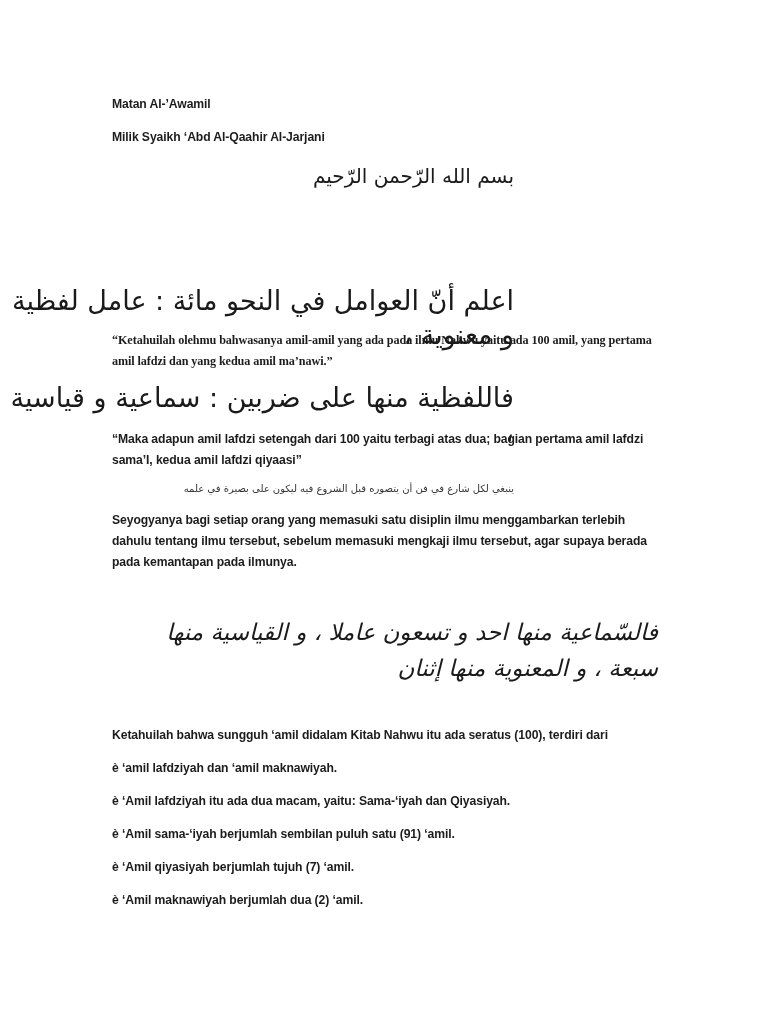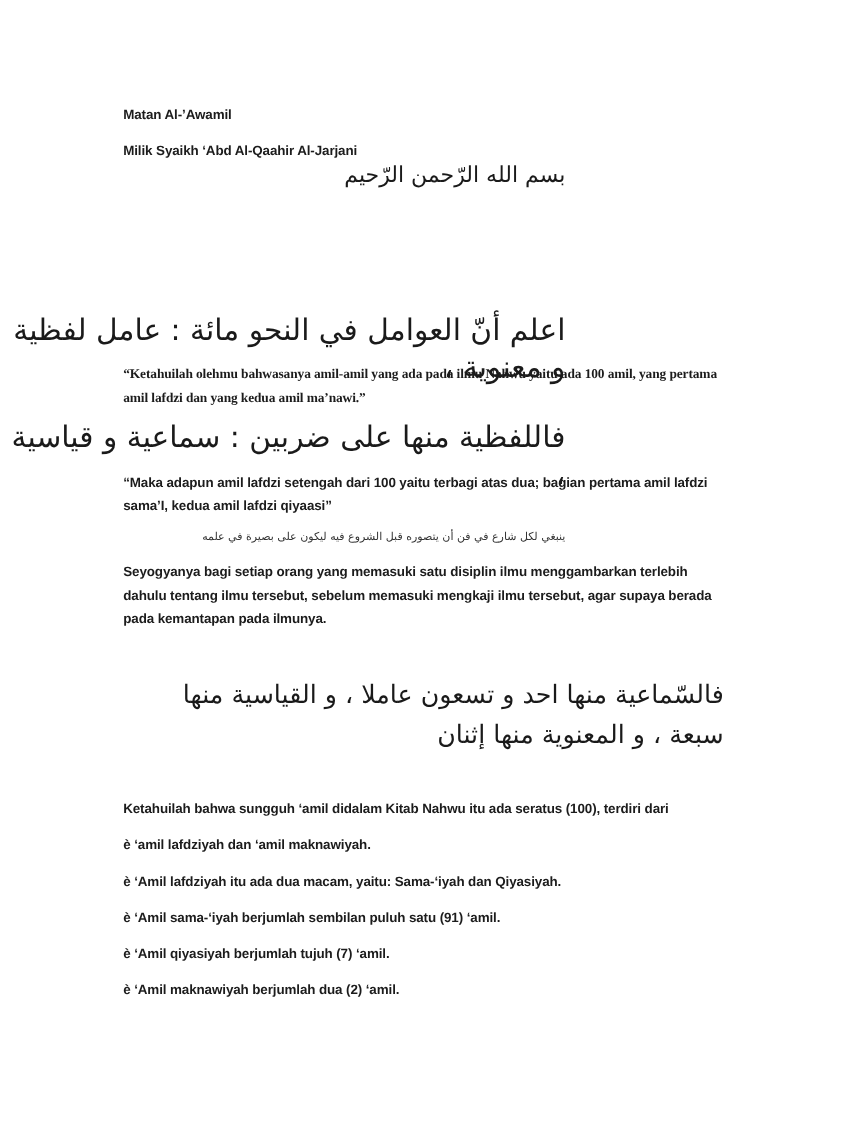--- a/index.html
+++ b/index.html
@@ -55,36 +55,36 @@
   </style>
 </head>
 <body>
 
 <div class="page">
 
   <div class="latin" style="top:94px;">Matan Al-’Awamil</div>
 
   <div class="latin" style="top:127px;">Milik Syaikh ‘Abd Al-Qaahir Al-Jarjani</div>
 
-  <div class="arabic ar-med" style="top:142px;">بسم الله الرّحمن الرّحيم</div>
+  <div class="arabic ar-med" style="top:160px;">بسم الله الرّحمن الرّحيم</div>
 
 
   <div class="arabic ar-large" style="top:284px;">اعلم أنّ العوامل في النحو مائة : عامل لفظية و معنوية ،</div>
 
   <div class="latin" style="top:330px;font-family:Liberation Serif, serif;">“Ketahuilah olehmu bahwasanya amil-amil yang ada pada ilmu Nahwu yaitu ada 100 amil, yang pertama amil lafdzi dan yang kedua amil ma’nawi.”</div>
 
   <div class="arabic ar-large" style="top:381px;">فاللفظية منها على ضربين : سماعية و قياسية ،</div>
 
   <div class="latin" style="top:429px;">“Maka adapun amil lafdzi setengah dari 100 yaitu terbagi atas dua; bagian pertama amil lafdzi sama’I, kedua amil lafdzi qiyaasi”</div>
 
   <div class="arabic ar-small" style="top:482px;">ينبغي لكل شارع في فن أن يتصوره قبل الشروع فيه ليكون على بصيرة في علمه</div>
 
   <div class="latin" style="top:510px;">Seyogyanya bagi setiap orang yang memasuki satu disiplin ilmu menggambarkan terlebih dahulu tentang ilmu tersebut, sebelum memasuki mengkaji ilmu tersebut, agar supaya berada pada kemantapan pada ilmunya.</div>
 
-  <div class="arabic ar-xl" style="top:614px;">فالسّماعية منها احد و تسعون عاملا ، و القياسية منها سبعة ، و المعنوية منها إثنان</div>
+  <div class="arabic ar-xl" style="top:614px;font-style:italic;">فالسّماعية منها احد و تسعون عاملا ، و القياسية منها سبعة ، و المعنوية منها إثنان</div>
 
   <div class="latin" style="top:725px;">Ketahuilah bahwa sungguh ‘amil didalam Kitab Nahwu itu ada seratus (100), terdiri dari</div>
 
   <div class="latin" style="top:758px;">
     <span class="bullet">è</span>
     <span>‘amil lafdziyah dan ‘amil maknawiyah.</span>
   </div>
 
   <div class="latin" style="top:791px;">
     <span class="bullet">è</span>

